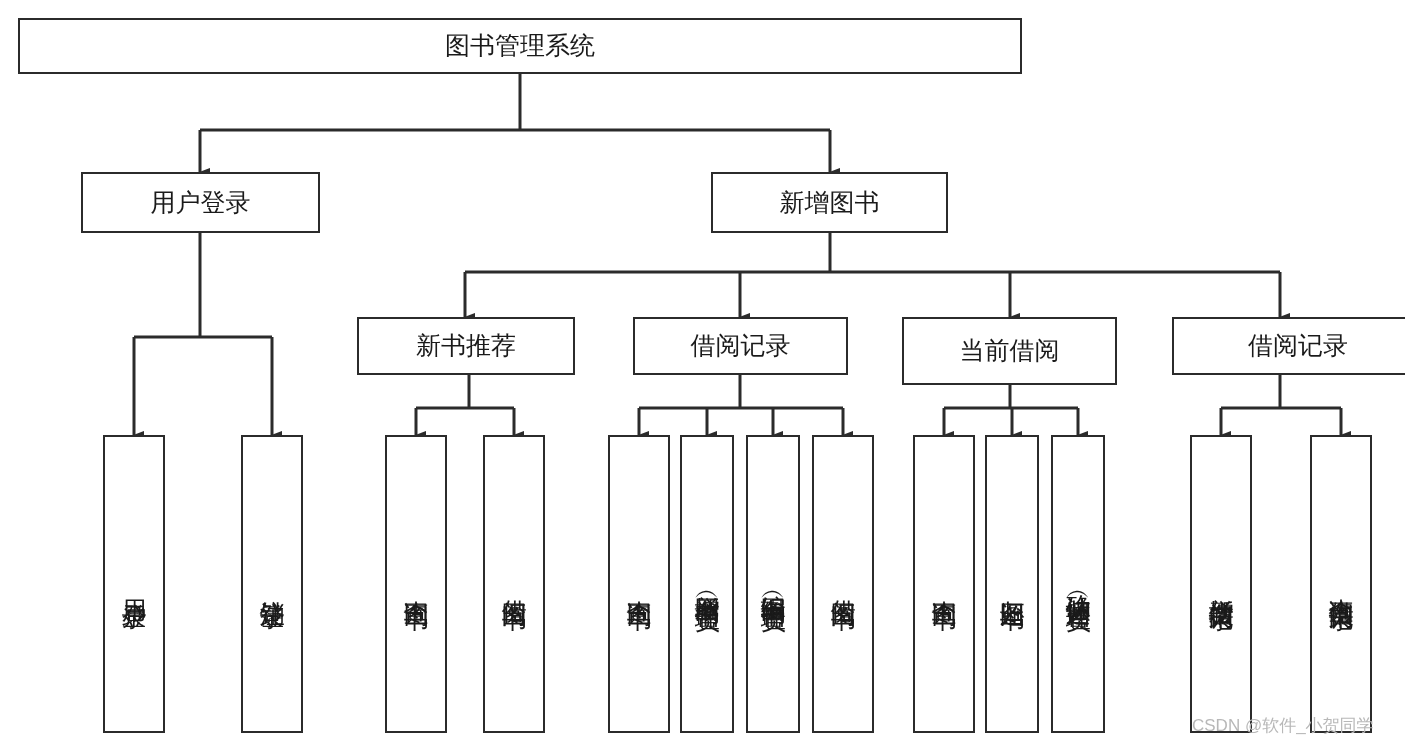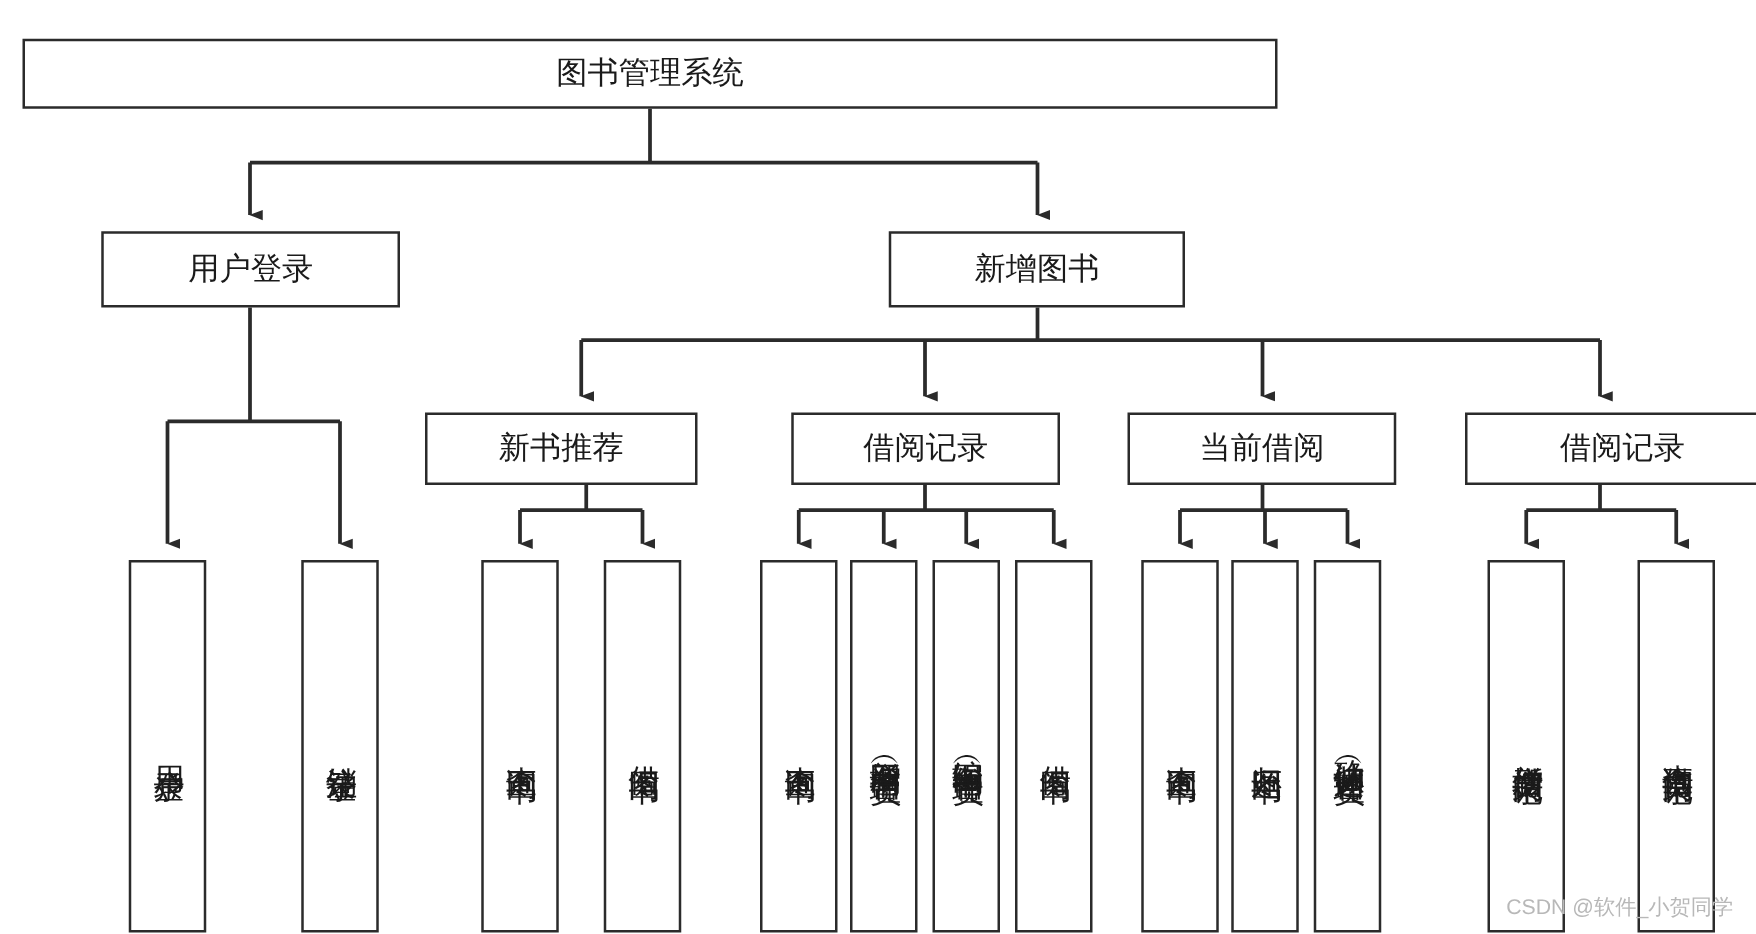--- a/index.html
+++ b/index.html
@@ -27,21 +27,20 @@
   }
   .node {
     position: absolute;
     box-sizing: border-box;
     background: #ffffff;
     border: 2px solid #2b2b2b;
     display: flex;
     align-items: center;
     justify-content: center;
     z-index: 2;
-    margin-top: 13px;
   }
   .node .node-label {
     color: #1a1a1a;
     text-align: center;
     line-height: 1.18;
     white-space: nowrap;
   }
   .node.horiz .node-label {
     writing-mode: horizontal-tb;
     font-size: 25px;
@@ -113,27 +112,27 @@
   <div id="nodes">
       <div class="node horiz root" style="left: 18px; top: 18px; width: 1004px; height: 56px;">
         <span class="node-label">图书管理系统</span>
       </div>
       <div class="node horiz" style="left: 81px; top: 172px; width: 239px; height: 61px;">
         <span class="node-label">用户登录</span>
       </div>
       <div class="node horiz" style="left: 711px; top: 172px; width: 237px; height: 61px;">
         <span class="node-label">新增图书</span>
       </div>
-      <div class="node horiz" style="left: 340px; top: 317px; width: 218px; height: 58px;">
+      <div class="node horiz" style="left: 357px; top: 317px; width: 218px; height: 58px;">
         <span class="node-label">新书推荐</span>
       </div>
       <div class="node horiz" style="left: 633px; top: 317px; width: 215px; height: 58px;">
         <span class="node-label">借阅记录</span>
       </div>
-      <div class="node horiz" style="left: 902px; top: 317px; width: 215px; height: 58px;">
+      <div class="node horiz" style="left: 902px; top: 317px; width: 215px; height: 68px;">
         <span class="node-label">当前借阅</span>
       </div>
       <div class="node horiz" style="left: 1172px; top: 317px; width: 252px; height: 58px;">
         <span class="node-label">借阅记录</span>
       </div>
       <div class="node vert" style="left: 103px; top: 435px; width: 62px; height: 298px;">
         <span class="node-label">用户登录</span>
       </div>
       <div class="node vert" style="left: 241px; top: 435px; width: 62px; height: 298px;">
         <span class="node-label">注销登录</span>
@@ -166,14 +165,14 @@
         <span class="node-label">确认归还（管理员）</span>
       </div>
       <div class="node vert" style="left: 1190px; top: 435px; width: 62px; height: 298px;">
         <span class="node-label">新增借阅记录</span>
       </div>
       <div class="node vert" style="left: 1310px; top: 435px; width: 62px; height: 298px;">
         <span class="node-label">查询借阅记录</span>
       </div>
     </div>
 
-  <div class="watermark" style="left:1192px; top:714px;padding-left:13px;">CSDN @软件_小贺同学</div>
+  <div class="watermark" style="left:1192px; top:714px;">CSDN @软件_小贺同学</div>
 </div>
 
 </body></html>

